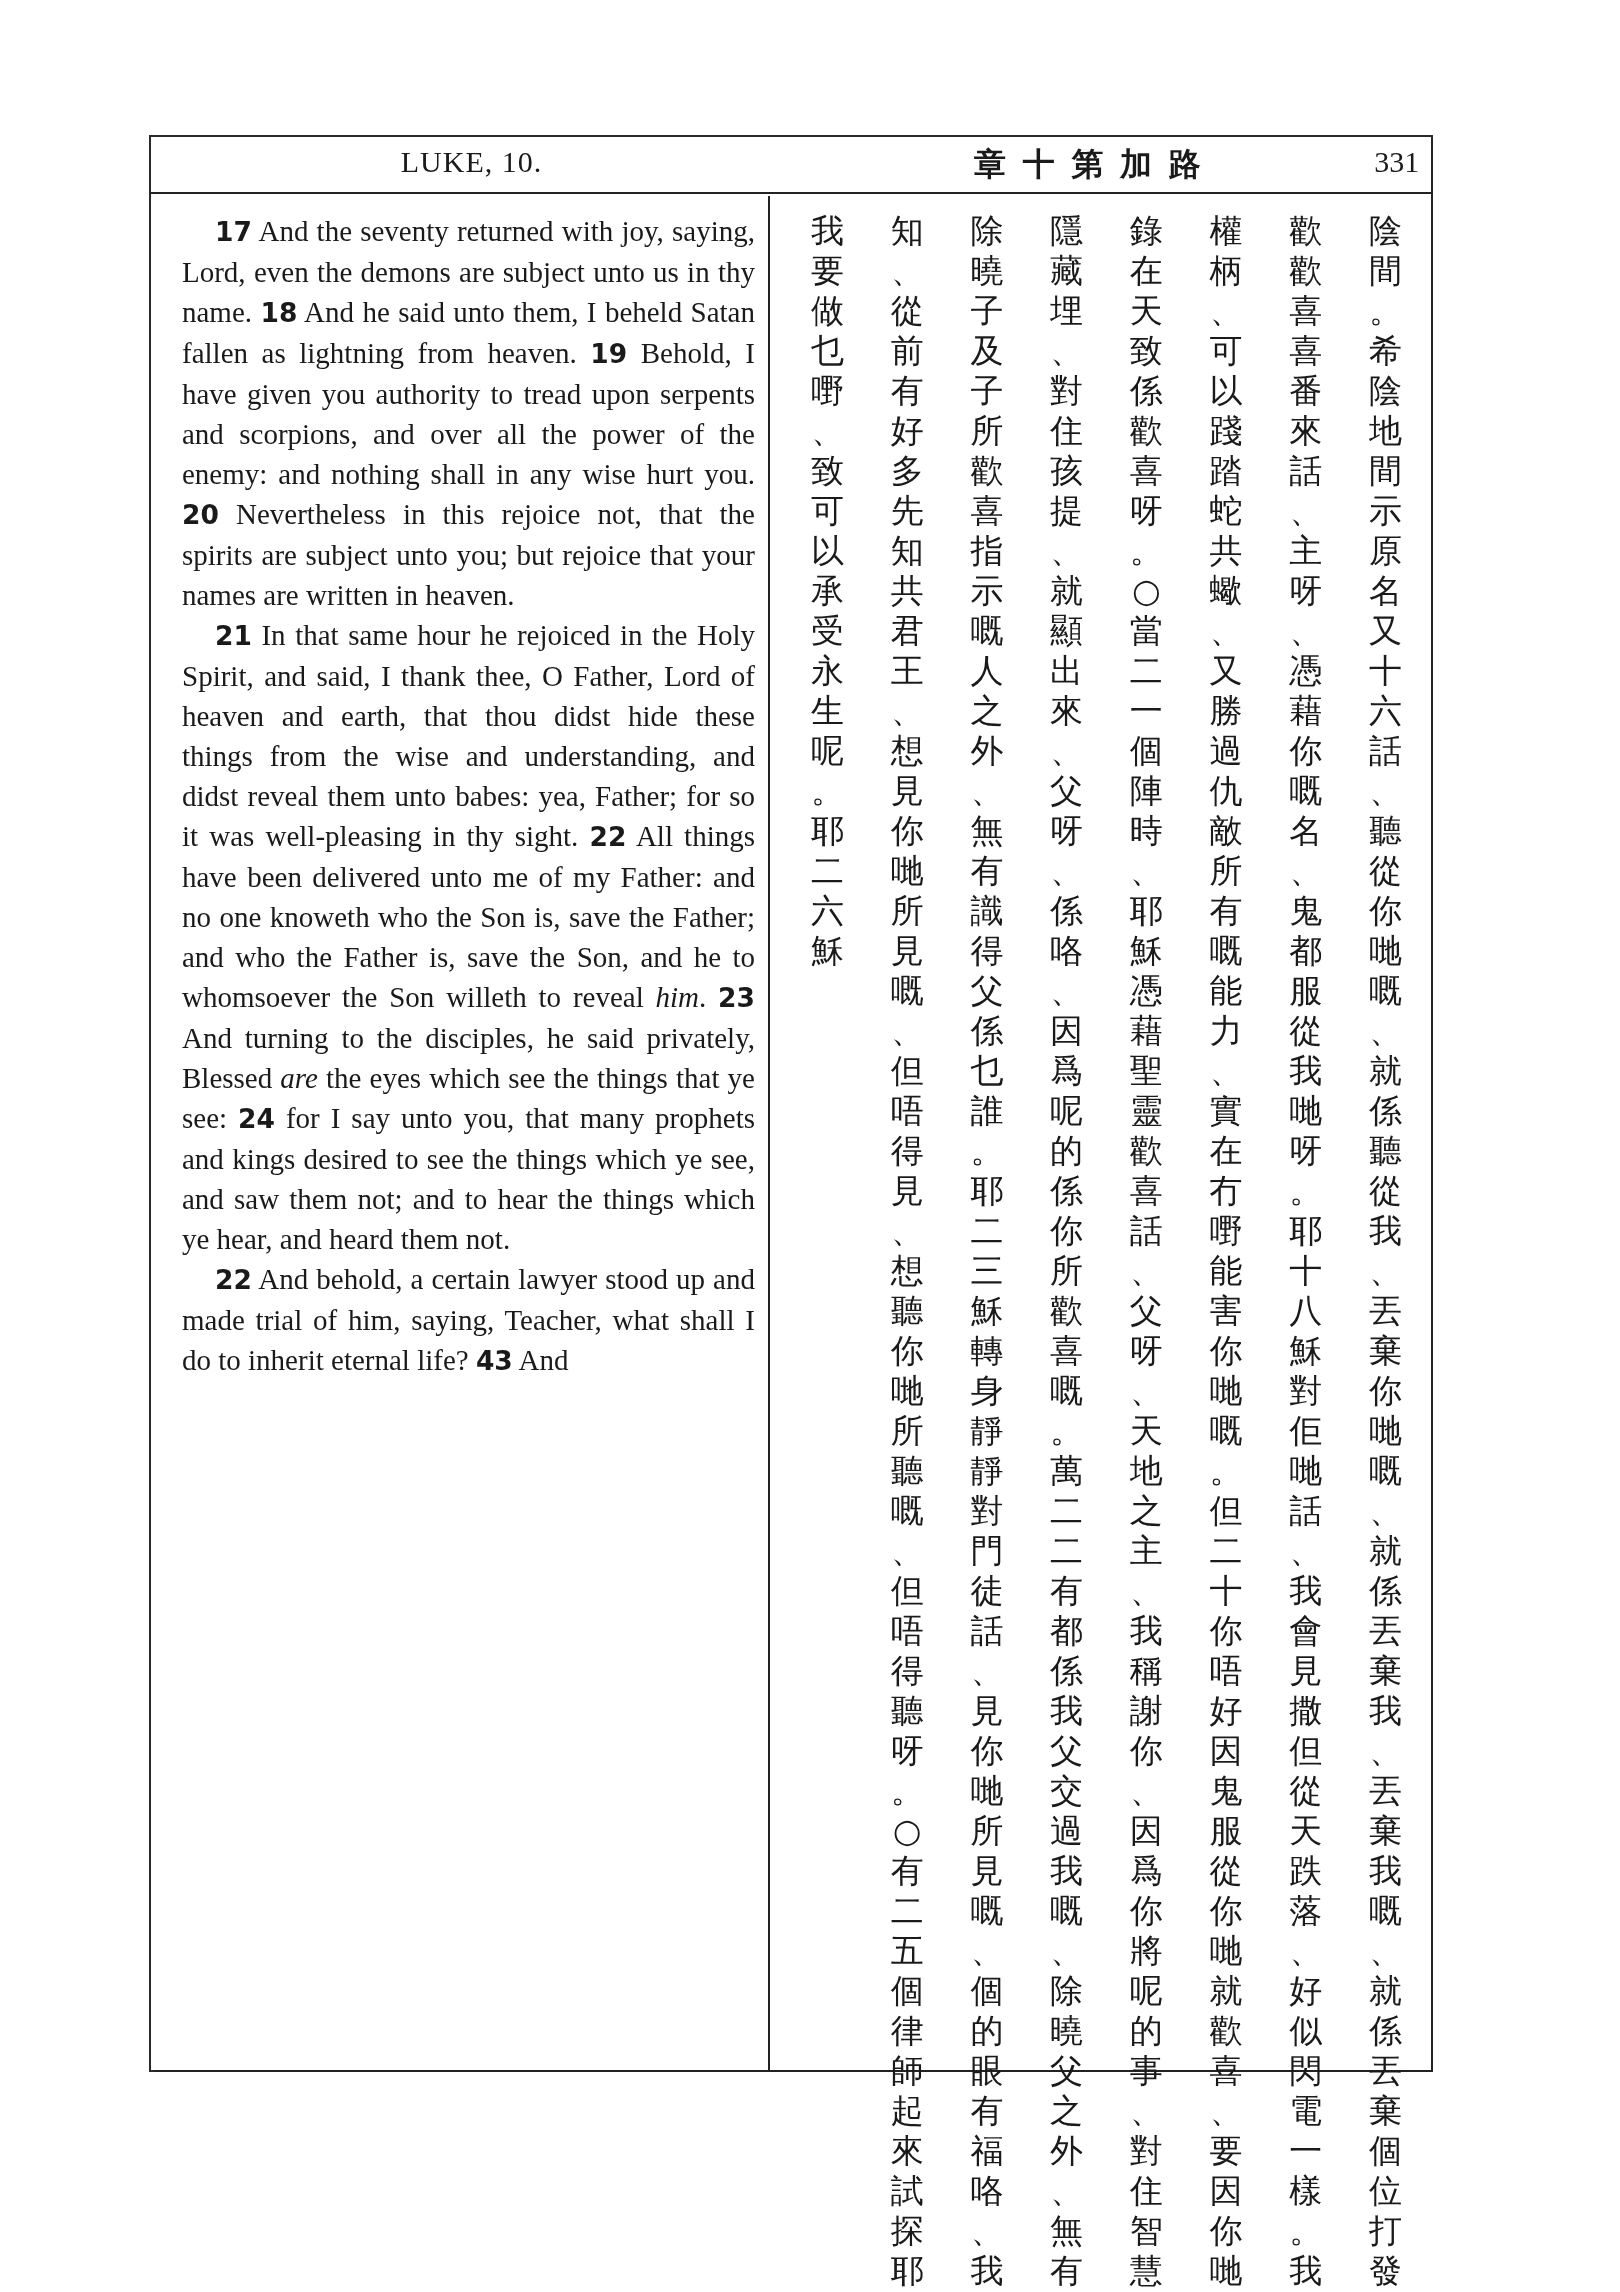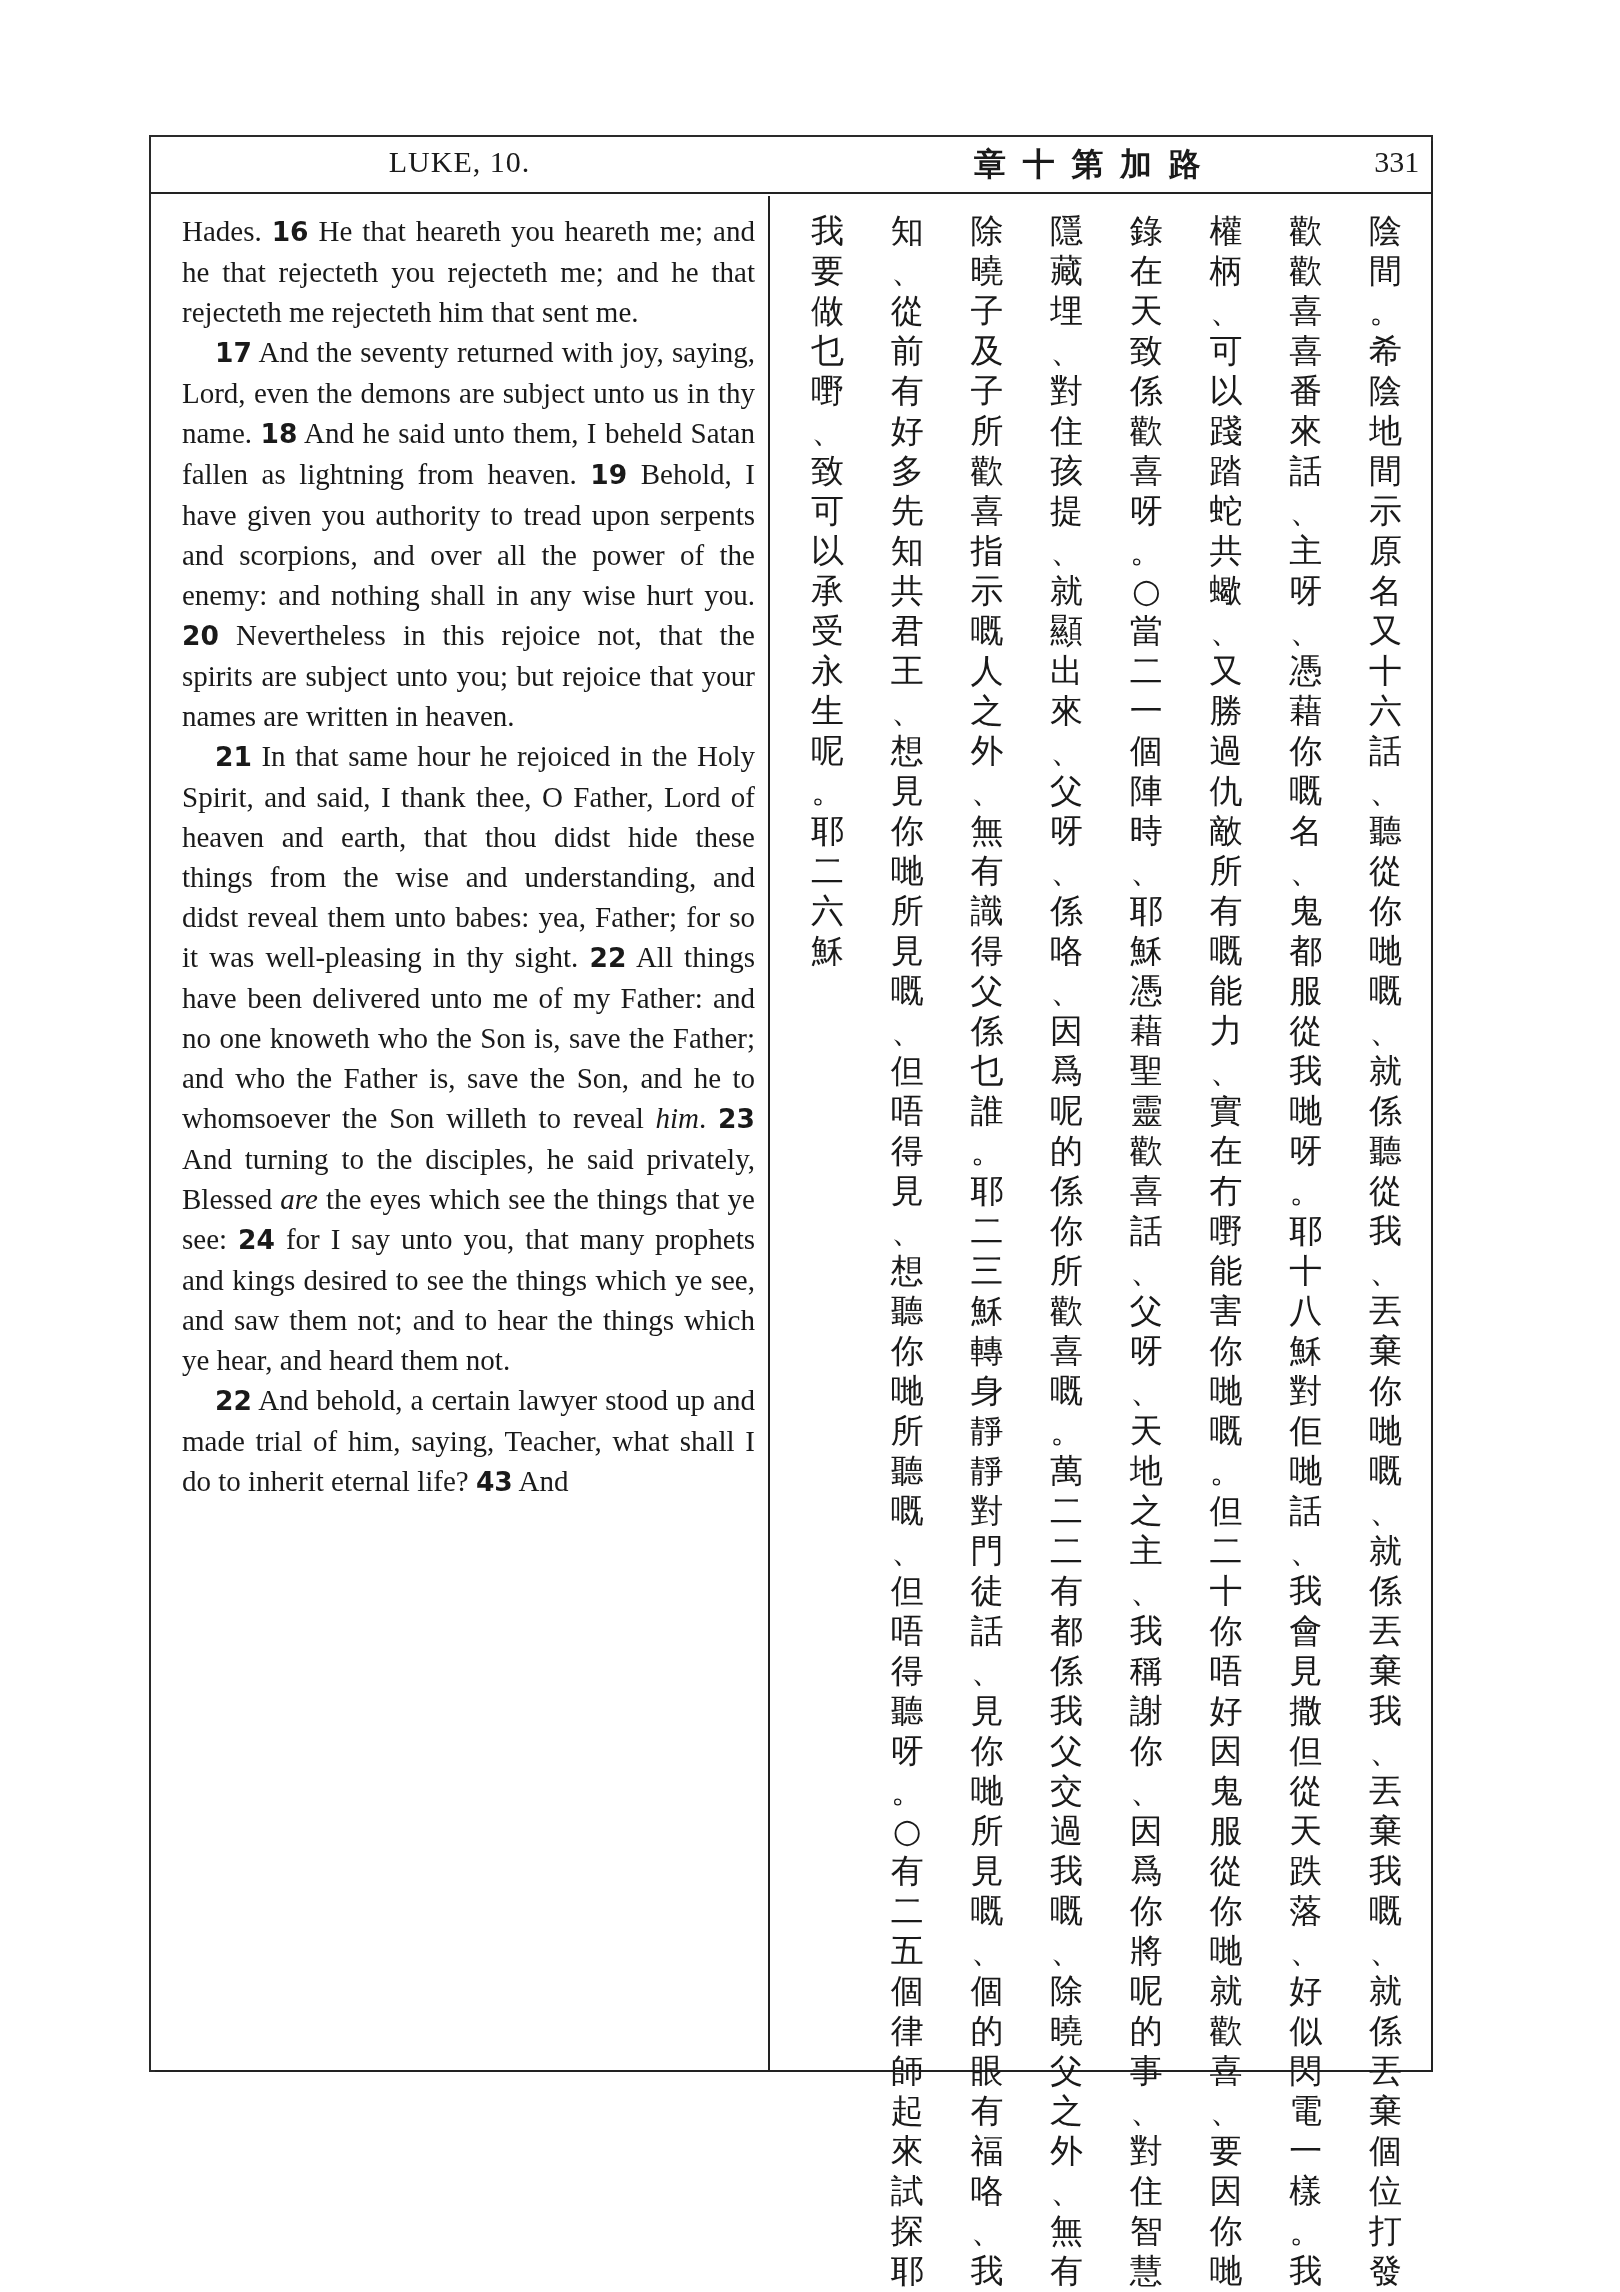--- a/index.html
+++ b/index.html
@@ -4,21 +4,21 @@
 <style>
   html, body { margin: 0; padding: 0; background: #ffffff; }
   body { width: 1620px; height: 2293px; position: relative; overflow: hidden;
          font-family: "Liberation Serif", "DejaVu Serif", serif; color: #1a1a1a; }
   .frame { position: absolute; left: 149px; top: 135px; width: 1284px; height: 1937px;
            border: 2px solid #2a2a2a; box-sizing: border-box; }
   .frame-inner { position: absolute; left: 3.9px; top: 3.9px; right: -2px; bottom: -2px;
            border-right: 2.9px solid #222; border-bottom: 2.9px solid #222; pointer-events:none; }
   .header { position: absolute; left: 0; top: 0; right: 0; height: 55px;
             border-bottom: 2.9px solid #222; }
-  .hdr-en { position: absolute; left: 0; width: 617px; top: 7.8px; text-align: center;
+  .hdr-en { position: absolute; left: 12px; width: 617px; top: 7.8px; text-align: center;
             font-size: 30px; letter-spacing: 1px; }
   .hdr-zh { position: absolute; left: 823px; top: 5.9px; font-size: 32px; letter-spacing: 16.7px;
             font-family: "DejaVu Sans", sans-serif; font-weight: bold; }
   .hdr-page { position: absolute; right: 11.8px; top: 7.8px; font-size: 30px; }
   .divider { position: absolute; left: 617px; top: 59px; bottom: 0; width: 2px; background: #222; }
   .english { position: absolute; left: 31px; top: 74px; width: 573px;
              font-size: 29px; line-height: 40px; text-align: justify; }
   .english p { margin: 0; }
   .english p.indent { text-indent: 33px; }
   .vn { font-family: "DejaVu Sans", sans-serif; font-weight: bold; font-size: 26.5px; }
@@ -34,21 +34,20 @@
 <div class="frame">
   <div class="frame-inner"></div>
   <div class="header">
     <div class="hdr-en">LUKE, 10.</div>
     <div class="hdr-zh" id="zh-title">章十第加路</div>
     <div class="hdr-page">331</div>
   </div>
   <div class="divider"></div>
 
   <div class="english" id="english">
-      <p>Hades. <b class="vn">16</b> He that heareth you heareth me; and he that rejecteth you rejecteth me; and he that rejecteth me rejecteth him that sent me.</p>
       <p class="indent"><b class="vn">17</b> And the seventy returned with joy, saying, Lord, even the demons are subject unto us in thy name. <b class="vn">18</b> And he said unto them, I beheld Satan fallen as lightning from heaven. <b class="vn">19</b> Behold, I have given you authority to tread upon serpents and scorpions, and over all the power of the enemy: and nothing shall in any wise hurt you. <b class="vn">20</b> Nevertheless in this rejoice not, that the spirits are subject unto you; but rejoice that your names are written in heaven.</p>
       <p class="indent"><b class="vn">21</b> In that same hour he rejoiced in the Holy Spirit, and said, I thank thee, O Father, Lord of heaven and earth, that thou didst hide these things from the wise and understanding, and didst reveal them unto babes: yea, Father; for so it was well-pleasing in thy sight. <b class="vn">22</b> All things have been delivered unto me of my Father: and no one knoweth who the Son is, save the Father; and who the Father is, save the Son, and he to whomsoever the Son willeth to reveal <i>him</i>. <b class="vn">23</b> And turning to the disciples, he said privately, Blessed <i>are</i> the eyes which see the things that ye see: <b class="vn">24</b> for I say unto you, that many prophets and kings desired to see the things which ye see, and saw them not; and to hear the things which ye hear, and heard them not.</p>
       <p class="indent"><b class="vn">22</b> And behold, a certain lawyer stood up and made trial of him, saying, Teacher, what shall I do to inherit eternal life? <b class="vn">43</b> And</p>
     </div>
 
   <div class="chinese" id="chinese">
       <div class="zh-col">
         <span>陰</span>
         <span>間</span>
         <span>。</span>

